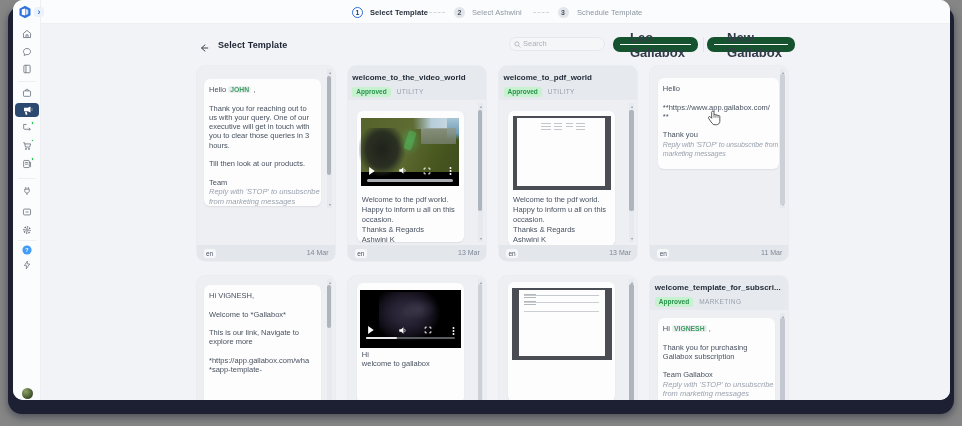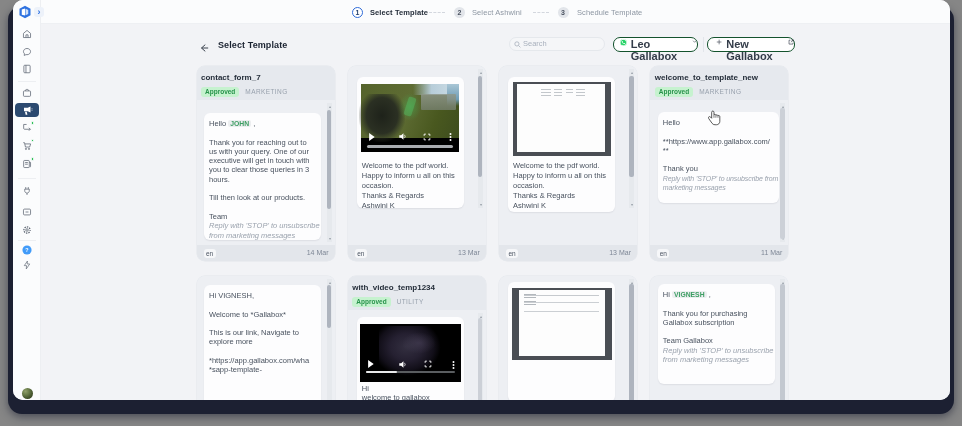--- a/index.html
+++ b/index.html
@@ -20,21 +20,21 @@
   
   .hdr { position:absolute; left:28px; top:0; width:909px; height:24px; background:#fbfcfd; border-bottom:1px solid #eef0f3; }
   .content { position:absolute; left:28px; top:24px; width:909px; height:376px; background:#f2f3f6;
     background-image: radial-gradient(#ebedf1 0.5px, rgba(0,0,0,0) 0.6px); background-size:4px 4px; }
   
   .step-c { position:absolute; top:7px; width:11px; height:11px; border-radius:50%; font-size:7px; font-weight:bold; display:flex; align-items:center; justify-content:center; }
   .step-lbl { position:absolute; top:8px; font-size:7.5px; letter-spacing:0.1px; }
   .dash { position:absolute; top:12px; height:0; border-top:1px dashed #d3d7de; width:16px; }
   
   .searchbox { position:absolute; left:496px; top:37px; width:96px; height:14px; background:#f5f6f8; border:1px solid #e5e8ec; border-radius:7px; font-size:7.5px; color:#a9b1bd; line-height:12px; padding-left:13px; }
-  .btn { position:absolute; top:37px; height:15px; background:#fff; border:1px solid #14532d; border-radius:7px; font-size:11px; font-weight:bold; color:#333c49; display:flex; }
+  .btn { position:absolute; top:37px; height:15px; background:#fff; border:7px solid #14532d; border-radius:7px; font-size:13px; font-weight:bold; color:#333c49; display:flex; align-items:center; }
   
   .card { position:absolute; width:138px; border-radius:8px; overflow:hidden; background:#edeff3; box-shadow:0 0 0 0.5px #e2e5ea; }
   .card .chdr { background:#e6e9ee; height:34px; padding:7px 0 0 4.5px; }
   .card .title { font-size:8px; font-weight:bold; color:#252e3a; }
   .pillrow { margin-top:4.5px; display:flex; align-items:center; }
   .appr { background:#c6f2cf; color:#27934b; font-size:6.5px; font-weight:bold; border-radius:3px; padding:1.5px 4px; }
   .cat { color:#98a1ad; font-size:6.5px; margin-left:6px; letter-spacing:0.4px; }
   .cbody { position:relative; background:#edeff3; }
   .cfoot { position:absolute; bottom:0; left:0; right:0; height:16px; background:#e3e6eb; }
   .enpill { position:absolute; left:7px; top:3.5px; width:12px; height:9px; background:#f6f7f9; border-radius:3px; font-size:6.5px; color:#4a5361; text-align:center; line-height:9px; }
@@ -195,42 +195,42 @@
         <path d="M6 1.5 L6 10.5 M1.5 6 L10.5 6"></path>
       </svg>
       <span>New Gallabox</span>
       <svg width="8" height="8" viewBox="0 0 12 12" fill="none" stroke="#333c49" stroke-width="1.2" style="margin-left:5px">
         <path d="M4.5 2.5 L2 2.5 L2 10 L9.5 10 L9.5 7.5"></path>
         <path d="M6.5 2 L10 2 L10 5.5 M10 2 L5.5 6.5"></path>
       </svg>
     </div>
 
     <div class="card" style="left:183.5px;top:66px;height:195px">
-      <div class="chdr">
-        <div class="title">contact_form_7</div>
-        <div class="pillrow">
-          <span class="appr">Approved</span>
-          <span class="cat">MARKETING</span>
-        </div>
-      </div>
       <div class="cbody" style="height:145px">
         <div class="sbar" style="top:3px;height:139px"></div>
         <div class="arr" style="top:3.5px">▲</div>
         <div class="arr" style="top:136px">▼</div>
         <div class="sthumb" style="right:3.5px;top:10px;height:99px"></div>
         <div class="bubble" style="left:7.5px;top:13px;width:117px;height:127px">
           <div class="btxt">Hello <span class="vtok">JOHN</span> ,<br><br>Thank you for reaching out to<br>us with your query. One of our<br>executive will get in touch with<br>you to clear those queries in 3<br>hours.<br><br>Till then look at our products.<br><br>Team<br><span class="it">Reply with 'STOP' to unsubscribe<br>from marketing messages</span></div>
         </div>
       </div>
       <div class="cfoot">
         <div class="enpill">en</div>
         <div class="cdate">14 Mar</div>
       </div>
     </div>
     <div class="card" style="left:334.8px;top:66px;height:195px">
+      <div class="chdr">
+        <div class="title">welcome_to_the_video_world</div>
+        <div class="pillrow">
+          <span class="appr">Approved</span>
+          <span class="cat">UTILITY</span>
+        </div>
+      </div>
       <div class="cbody" style="height:145px">
         <div class="sbar" style="top:3px;height:139px"></div>
         <div class="arr" style="top:3.5px">▲</div>
         <div class="arr" style="top:136px">▼</div>
         <div class="sthumb" style="right:3.5px;top:10px;height:101px"></div>
         <div class="bubble" style="left:9px;top:11px;width:107px;height:131px">
           <div class="video" style="left:4px;top:7px;width:98px;height:68px">
             <div class="abs" style="left:0;top:0;width:98px;height:54px;background:linear-gradient(110deg,#55632c 0%,#5e6c33 45%,#49581f 75%,#3e4d1e 100%);"></div>
             <div class="abs" style="left:52px;top:0;width:46px;height:11px;background:linear-gradient(90deg, rgba(170,195,212,0), #b7cdd9 40%, #cfdfe8 100%);"></div>
             <div class="abs" style="left:86px;top:0px;width:12px;height:22px;background:linear-gradient(180deg,#a9c6d6,#6f9cb4 70%,rgba(111,156,180,0));"></div>
@@ -259,20 +259,27 @@
           </div>
           <div class="btxt" style="padding-top:84px;line-height:9.9px">Welcome to the pdf world.<br>Happy to inform u all on this<br>occasion.<br>Thanks &amp; Regards<br>Ashwini K</div>
         </div>
       </div>
       <div class="cfoot">
         <div class="enpill">en</div>
         <div class="cdate">13 Mar</div>
       </div>
     </div>
     <div class="card" style="left:486px;top:66px;height:195px">
+      <div class="chdr">
+        <div class="title">welcome_to_pdf_world</div>
+        <div class="pillrow">
+          <span class="appr">Approved</span>
+          <span class="cat">UTILITY</span>
+        </div>
+      </div>
       <div class="cbody" style="height:145px">
         <div class="sbar" style="top:3px;height:139px"></div>
         <div class="arr" style="top:3.5px">▲</div>
         <div class="arr" style="top:136px">▼</div>
         <div class="sthumb" style="right:3.5px;top:10px;height:101px"></div>
         <div class="bubble" style="left:9px;top:11px;width:107px;height:135px">
           <div class="pdf" style="left:5px;top:5px;width:98px;height:74px">
             <div class="pdfpage" style="left:4px;top:2px;width:88px;height:68px">
               <div class="abs" style="left:24px;top:5px;width:10px;height:7px;background:repeating-linear-gradient(180deg,#aab0b6 0,#aab0b6 1px,rgba(0,0,0,0) 1px,rgba(0,0,0,0) 3px);opacity:.7"></div>
               <div class="abs" style="left:37px;top:5px;width:8px;height:7px;background:repeating-linear-gradient(180deg,#aab0b6 0,#aab0b6 1px,rgba(0,0,0,0) 1px,rgba(0,0,0,0) 3px);opacity:.7"></div>
@@ -282,27 +289,20 @@
           </div>
           <div class="btxt" style="padding-top:84px;line-height:9.9px">Welcome to the pdf world.<br>Happy to inform u all on this<br>occasion.<br>Thanks &amp; Regards<br>Ashwini K</div>
         </div>
       </div>
       <div class="cfoot">
         <div class="enpill">en</div>
         <div class="cdate">13 Mar</div>
       </div>
     </div>
     <div class="card" style="left:637.3px;top:66px;height:195px">
-      <div class="chdr">
-        <div class="title">welcome_to_template_new</div>
-        <div class="pillrow">
-          <span class="appr">Approved</span>
-          <span class="cat">MARKETING</span>
-        </div>
-      </div>
       <div class="cbody" style="height:145px">
         <div class="sbar" style="top:3px;height:139px"></div>
         <div class="arr" style="top:3.5px">▲</div>
         <div class="arr" style="top:136px">▼</div>
         <div class="sthumb" style="right:3.5px;top:8px;height:131px;background:#ccd0d7"></div>
         <div class="bubble" style="left:7.5px;top:12px;width:121px;height:91px">
           <div class="btxt">Hello<br><br>**https://www.app.gallabox.com/<br>**<br><br>Thank you<br><span class="it" style="font-size:7px;letter-spacing:-0.1px">Reply with 'STOP' to unsubscribe from<br>marketing messages</span></div>
         </div>
       </div>
       <div class="cfoot">
@@ -315,27 +315,20 @@
       <div class="cbody" style="height:145px">
         <div class="sbar" style="top:3px;height:139px"></div>
         <div class="arr" style="top:3.5px">▲</div>
         <div class="sthumb" style="right:3.5px;top:9px;height:43px"></div>
         <div class="bubble" style="left:7.5px;top:9px;width:117px;height:130px">
           <div class="btxt">Hi VIGNESH,<br><br>Welcome to *Gallabox*<br><br>This is our link, Navigate to<br>explore more<br><br>*https://app.gallabox.com/wha<br>*sapp-template-</div>
         </div>
       </div>
     </div>
     <div class="card" style="left:334.8px;top:276px;height:195px">
-      <div class="chdr">
-        <div class="title">with_video_temp1234</div>
-        <div class="pillrow">
-          <span class="appr">Approved</span>
-          <span class="cat">UTILITY</span>
-        </div>
-      </div>
       <div class="cbody" style="height:145px">
         <div class="sbar" style="top:3px;height:139px"></div>
         <div class="arr" style="top:3.5px">▲</div>
         <div class="sthumb" style="right:3.5px;top:8px;height:131px;background:#ccd0d7"></div>
         <div class="bubble" style="left:9px;top:6.5px;width:107px;height:120px">
           <div class="video" style="left:3px;top:7px;width:101px;height:58px">
             <div class="abs" style="left:19px;top:2px;width:62px;height:50px;background:radial-gradient(ellipse at 44% 42%, #332f40 0%, #252031 32%, #120f19 56%, rgba(0,0,0,0) 70%);"></div>
             <div class="abs" style="left:42px;top:8px;width:34px;height:22px;background:radial-gradient(ellipse, rgba(88,80,104,.4), rgba(88,80,104,0) 70%);"></div>
             <div class="vctl" style="top:35px;height:12px;font-size:7px">
               <svg class="abs" style="left:7px;top:1.5px" width="7" height="8" viewBox="0 0 8 10">
@@ -372,20 +365,27 @@
               <div class="abs" style="left:5px;top:4px;width:12px;height:14px;background:repeating-linear-gradient(180deg,#a0a6ac 0,#a0a6ac 1px,rgba(0,0,0,0) 1px,rgba(0,0,0,0) 3.5px);opacity:.8"></div>
               <div class="abs" style="left:5px;top:5px;width:75px;height:1px;background:#c6cace"></div>
               <div class="abs" style="left:5px;top:12px;width:75px;height:1px;background:#cbcfd3"></div>
               <div class="abs" style="left:5px;top:21px;width:75px;height:1px;background:#cbcfd3"></div>
             </div>
           </div>
         </div>
       </div>
     </div>
     <div class="card" style="left:637.3px;top:276px;height:195px">
+      <div class="chdr">
+        <div class="title">welcome_template_for_subscri...</div>
+        <div class="pillrow">
+          <span class="appr">Approved</span>
+          <span class="cat">MARKETING</span>
+        </div>
+      </div>
       <div class="cbody" style="height:145px">
         <div class="sbar" style="top:3px;height:139px"></div>
         <div class="arr" style="top:3.5px">▲</div>
         <div class="sthumb" style="right:3.5px;top:8px;height:131px;background:#c3c8d0"></div>
         <div class="bubble" style="left:7.5px;top:8px;width:117px;height:100px">
           <div class="btxt">Hi <span class="vtok">VIGNESH</span> ,<br><br>Thank you for purchasing<br>Gallabox subscription<br><br>Team Gallabox<br><span class="it">Reply with 'STOP' to unsubscribe<br>from marketing messages</span></div>
         </div>
       </div>
     </div>
 

